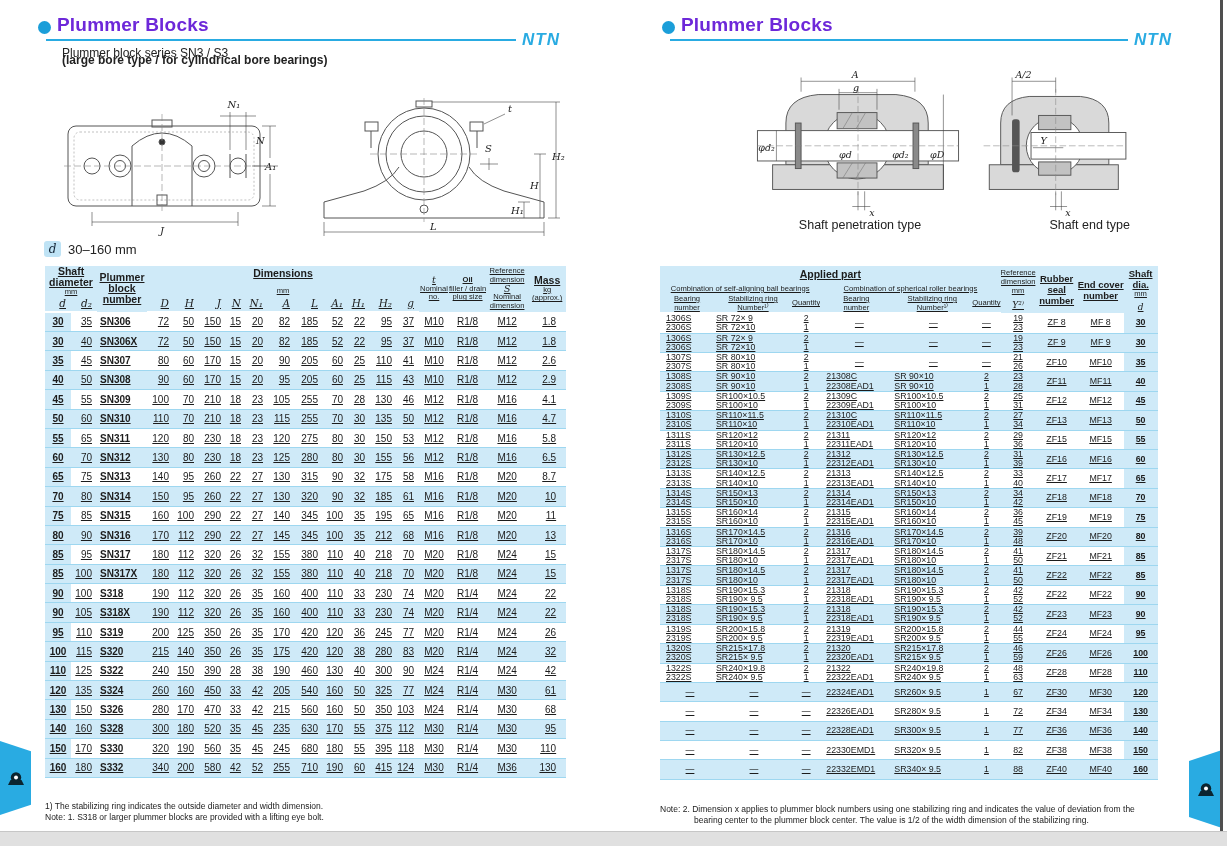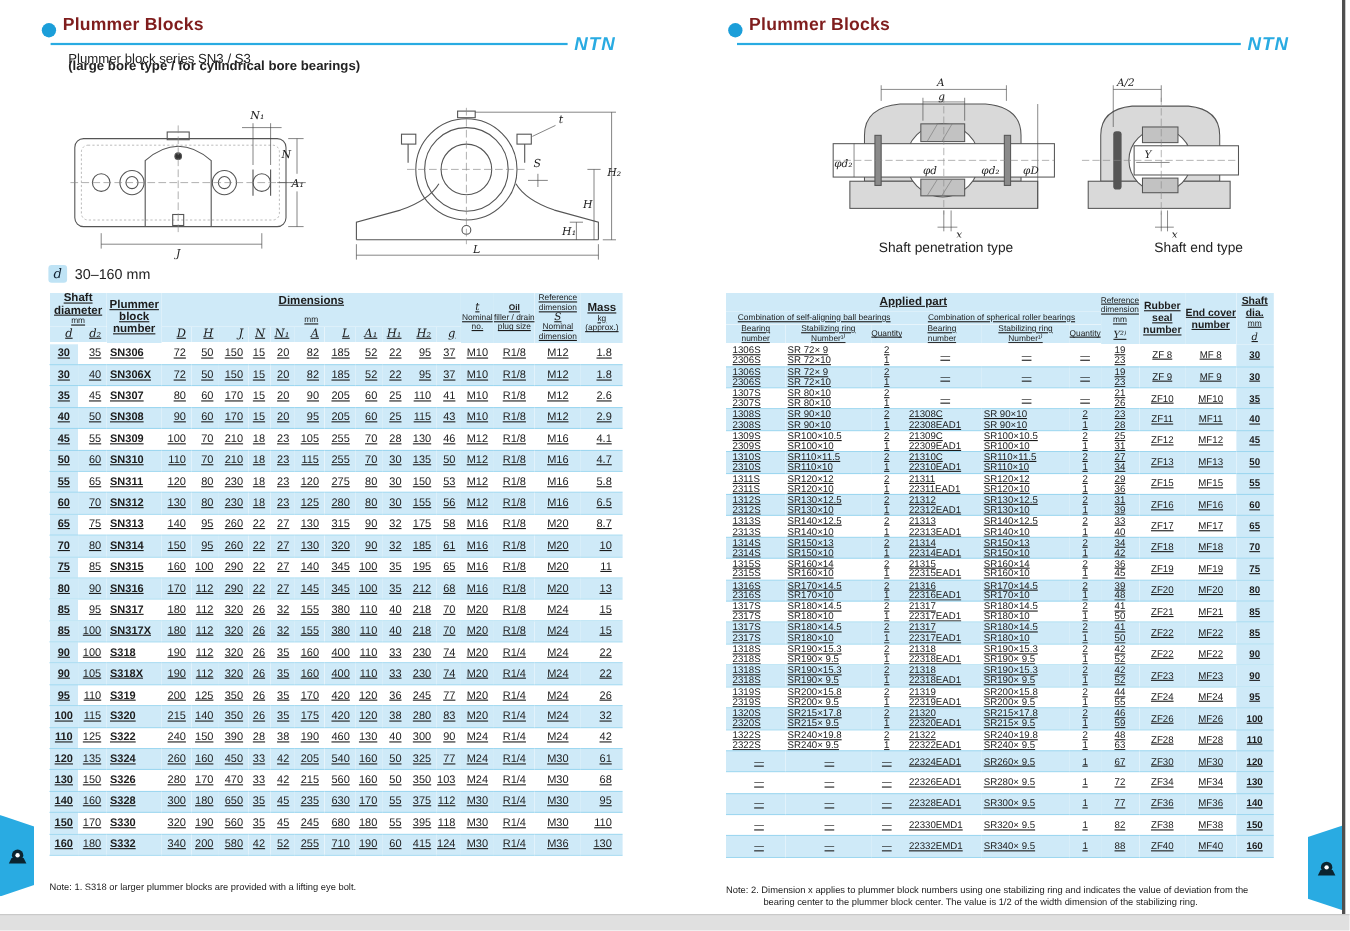--- a/index.html
+++ b/index.html
@@ -7,21 +7,21 @@
     width:1227px;height:846px;position:relative;overflow:hidden;
     background:#ffffff;font-family:"Liberation Sans",sans-serif;color:#1c1c1c;
     -webkit-font-smoothing:antialiased;
   }
   .page{position:absolute;top:0;height:831px;background:#fff;}
   .page-left{left:0;width:614px;}
   .page-right{left:640px;width:580px;}
 
   
   .hdr-bullet{position:absolute;width:13px;height:13px;border-radius:50%;background:#1b9ed9;}
-  .hdr-title{position:absolute;font-size:16px;font-weight:bold;color:#7f1d1d;letter-spacing:.2px;}
+  .hdr-title{position:absolute;font-size:19px;font-weight:bold;color:#6d28d9;letter-spacing:.2px;}
   .hdr-rule{position:absolute;height:2px;background:#29abe2;}
   .brand{position:absolute;font-size:17px;font-weight:bold;font-style:italic;color:#29abe2;letter-spacing:1px;}
   .subtitle{position:absolute;font-size:12px;color:#222;line-height:15px;}
 
   
   .range{position:absolute;display:flex;align-items:center;gap:7px;}
   .range .sym{width:17px;height:16px;background:#bfe3f5;border-radius:3px;
     font-family:"DejaVu Serif",serif;font-style:italic;font-size:12px;color:#123;
     display:flex;align-items:center;justify-content:center;}
   .range .txt{font-size:13px;color:#222;}
@@ -668,21 +668,21 @@
           <td>R1/4</td>
           <td>M30</td>
           <td>68</td>
         </tr>
         <tr class="alt">
           <td>140</td>
           <td>160</td>
           <td>S328</td>
           <td>300</td>
           <td>180</td>
-          <td>650</td>
+          <td>520</td>
           <td>35</td>
           <td>45</td>
           <td>235</td>
           <td>630</td>
           <td>170</td>
           <td>55</td>
           <td>375</td>
           <td>112</td>
           <td>M30</td>
           <td>R1/4</td>
@@ -726,20 +726,21 @@
           <td>124</td>
           <td>M30</td>
           <td>R1/4</td>
           <td>M36</td>
           <td>130</td>
         </tr>
       </tbody>
   </table>
 
   <div class="notes" style="left:45px;top:801px;">
+      <div>1) The stabilizing ring indicates the outside diameter and width dimension.</div>
       <div>Note: 1. S318 or larger plummer blocks are provided with a lifting eye bolt.</div>
     </div>
 </div>
 
 <div class="page page-right">
   <span class="hdr-bullet" style="left:22px;top:21px;"></span>
   <div class="hdr-title" style="left:41px;top:14px;">Plummer Blocks</div>
   <div class="hdr-rule" style="left:30px;top:39px;width:458px;"></div>
   <div class="brand" style="left:494px;top:30px;">NTN</div>
 

